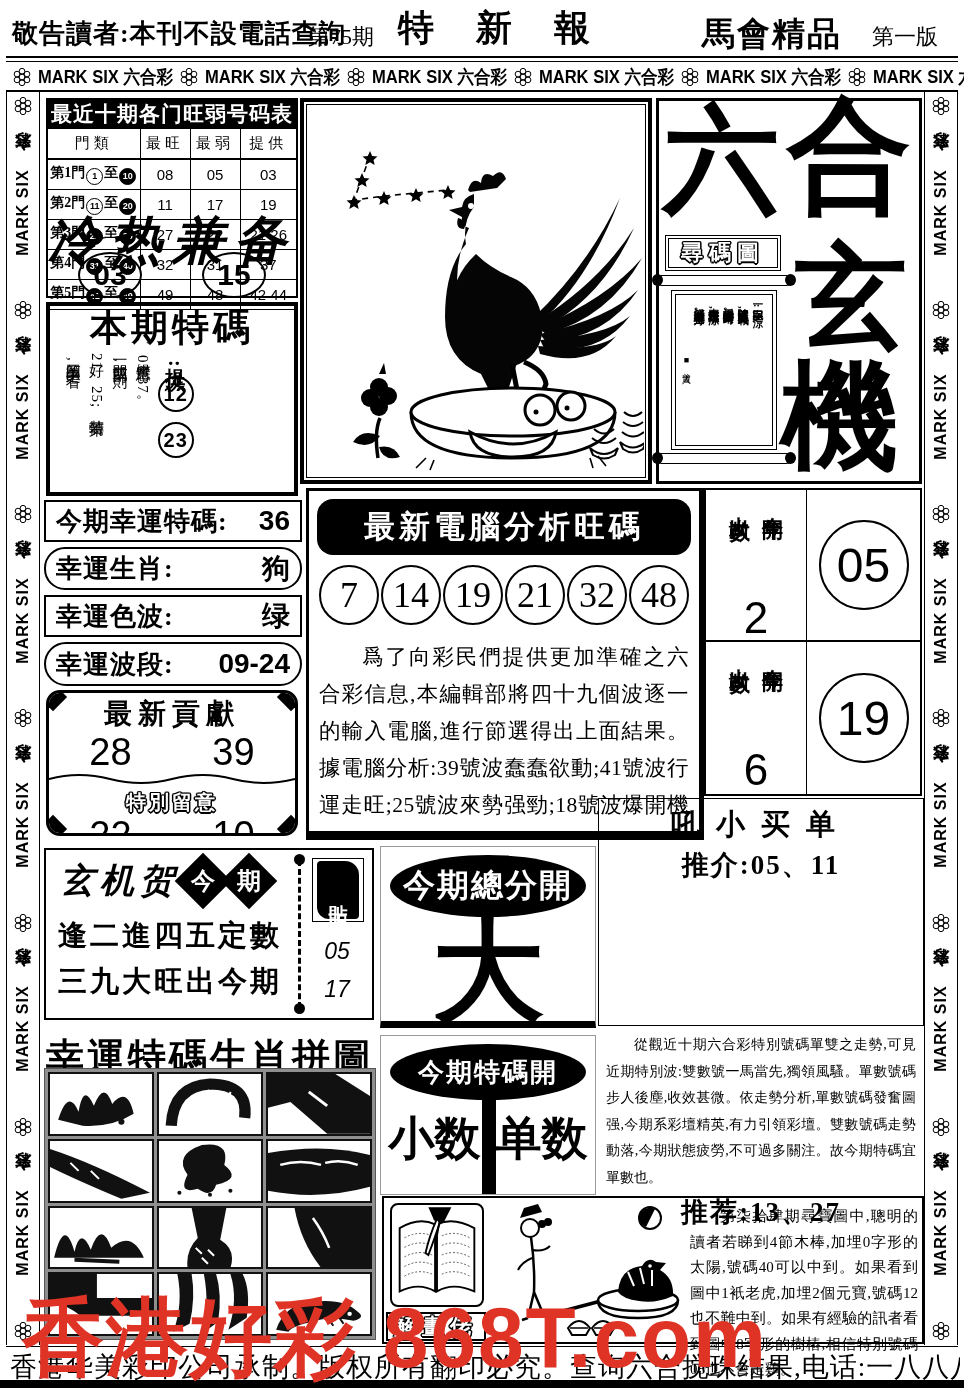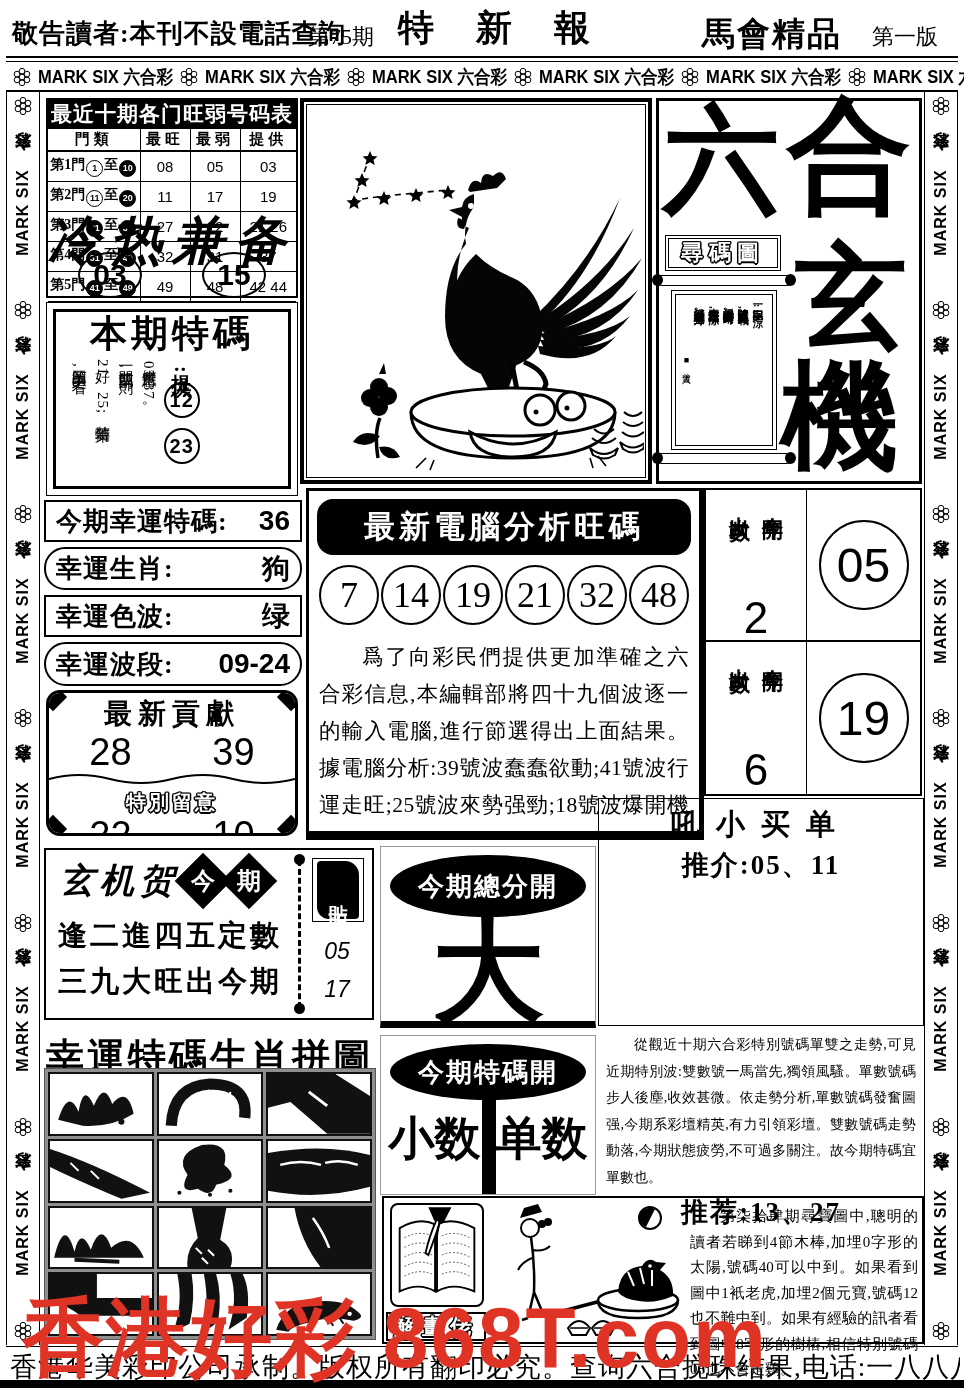--- a/index.html
+++ b/index.html
@@ -25,42 +25,42 @@
   .vstrip{top:92px;width:34px;height:1253px;display:flex;flex-direction:column;align-items:center;
     justify-content:space-between;padding:4px 0;font-family:"Liberation Sans","DejaVu Sans",sans-serif;}
   #strip-left{left:6px;border-left:1.5px solid #000;border-right:1.5px solid #000;}
   #strip-right{left:924px;border-left:1.5px solid #000;border-right:1.5px solid #000;}
   .vseg{writing-mode:vertical-rl;transform:rotate(180deg);font-size:16px;font-weight:bold;white-space:nowrap;letter-spacing:1px;}
 
   
   #box-hotcold{left:46px;top:98px;width:252px;height:200px;border:2px solid #000;}
   #hc-title{background:#000;color:#fff;font-size:21px;font-weight:bold;text-align:center;height:29px;line-height:29px;letter-spacing:1px;}
   #hc-table{width:100%;border-collapse:collapse;table-layout:fixed;}
-  #hc-table th{font-size:15px;font-weight:bold;letter-spacing:4px;border-bottom:2px solid #000;height:22px;}
+  #hc-table th{font-size:15px;font-weight:normal;letter-spacing:4px;border-bottom:2px solid #000;height:30px;}
   #hc-table td{font-size:15px;text-align:center;border-bottom:1.5px solid #000;height:27px;font-family:"Liberation Sans","DejaVu Sans",sans-serif;}
   #hc-table td.cl{font-family:"Liberation Serif",serif;font-weight:bold;font-size:14px;white-space:nowrap;}
   #hc-table th:nth-child(1){width:92px;border-right:1.5px solid #000;}
   #hc-table td.cl{border-right:1.5px solid #000;}
   #hc-table th:nth-child(2),#hc-table td:nth-child(2){width:50px;border-right:1.5px solid #000;}
   #hc-table th:nth-child(3),#hc-table td:nth-child(3){width:50px;border-right:1.5px solid #000;}
   .gc{display:inline-flex;width:15px;height:15px;border:1px solid #000;border-radius:50%;
       align-items:center;justify-content:center;font-size:9px;vertical-align:-2px;margin:0 1px;
       font-family:"Liberation Sans",sans-serif;font-weight:bold;}
   .gc.f{background:#000;color:#fff;}
 
   
   #coldhot-title{left:48px;top:206px;width:248px;text-align:center;font-size:52px;font-weight:bold;
      font-style:italic;letter-spacing:10px;}
   #coldhot-nums{left:48px;top:252px;width:248px;display:flex;justify-content:space-around;}
   .bigcirc{width:64px;height:46px;border:2.5px solid #000;border-radius:50%;font-size:30px;font-weight:bold;
      display:flex;align-items:center;justify-content:center;font-family:"Liberation Sans",sans-serif;}
   #hr1{left:46px;top:296px;width:252px;border-top:2px solid #000;}
 
   
-  #box-special{left:46px;top:302px;width:252px;height:194px;border:1px solid #000;padding:6px;}
+  #box-special{left:46px;top:302px;width:252px;height:194px;border:1px solid #000;padding:0;}
   #box-special .inner{border:3px solid #000;width:100%;height:100%;box-sizing:border-box;overflow:hidden;}
   #sc-title{font-size:37px;font-weight:bold;text-align:center;letter-spacing:4px;line-height:44px;}
   #sc-cols{writing-mode:vertical-rl;height:132px;margin:2px 8px 0 8px;}
   .vcol{display:block;margin:0 6.5px;font-size:15px;line-height:1.12;letter-spacing:1px;}
   .vcol.supply{font-size:20px;font-weight:bold;}
   .sup-t{letter-spacing:4px;}
   .mcirc{writing-mode:horizontal-tb;display:inline-block;width:36px;height:36px;border:2px solid #000;border-radius:50%;
      font-size:20px;line-height:33px;text-align:center;margin:5px 0;font-family:"Liberation Sans",sans-serif;}
 
   
@@ -160,21 +160,21 @@
   
   #smallbet{left:598px;top:798px;width:326px;height:228px;border:1.5px solid #000;overflow:hidden;}
   #sb-title{text-align:center;font-size:29px;letter-spacing:16px;margin-top:6px;font-weight:bold;}
   #sb-para{margin:8px 10px 0 10px;font-size:14.5px;line-height:24.5px;text-align:justify;text-indent:2em;}
   #sb-rec{text-align:center;font-size:27px;font-weight:bold;margin-top:2px;letter-spacing:2px;}
 
   
   #totalopen{left:380px;top:846px;width:216px;height:182px;border:1px solid #999;border-bottom:7px solid #000;overflow:hidden;}
   .blkoval{margin:8px auto 0;background:#000;border-radius:50%;color:#fff;display:flex;align-items:center;justify-content:center;
      font-weight:bold;}
-  #to-oval{width:196px;height:62px;font-size:26px;letter-spacing:2px;}
+  #to-oval{width:196px;height:62px;font-size:32px;letter-spacing:2px;}
   #to-big{text-align:center;font-size:112px;line-height:108px;font-weight:bold;}
   #specialopen{left:380px;top:1035px;width:216px;height:160px;border:1px solid #999;overflow:hidden;}
   #so-oval{width:196px;height:56px;font-size:26px;letter-spacing:2px;}
   #so-bar{position:absolute;left:101px;top:58px;bottom:0;width:14px;background:#000;}
   #so-chars{position:absolute;left:0;right:0;top:72px;display:flex;}
   #so-chars span{flex:1;text-align:center;font-size:46px;font-weight:bold;}
 
   #specialtext{left:598px;top:1026px;width:326px;height:170px;}
   #st-para{margin:6px 8px 0 8px;font-size:14px;line-height:26.5px;text-align:justify;text-indent:2em;}
   #st-rec{text-align:center;font-size:27px;font-weight:bold;margin-top:3px;letter-spacing:2px;}

